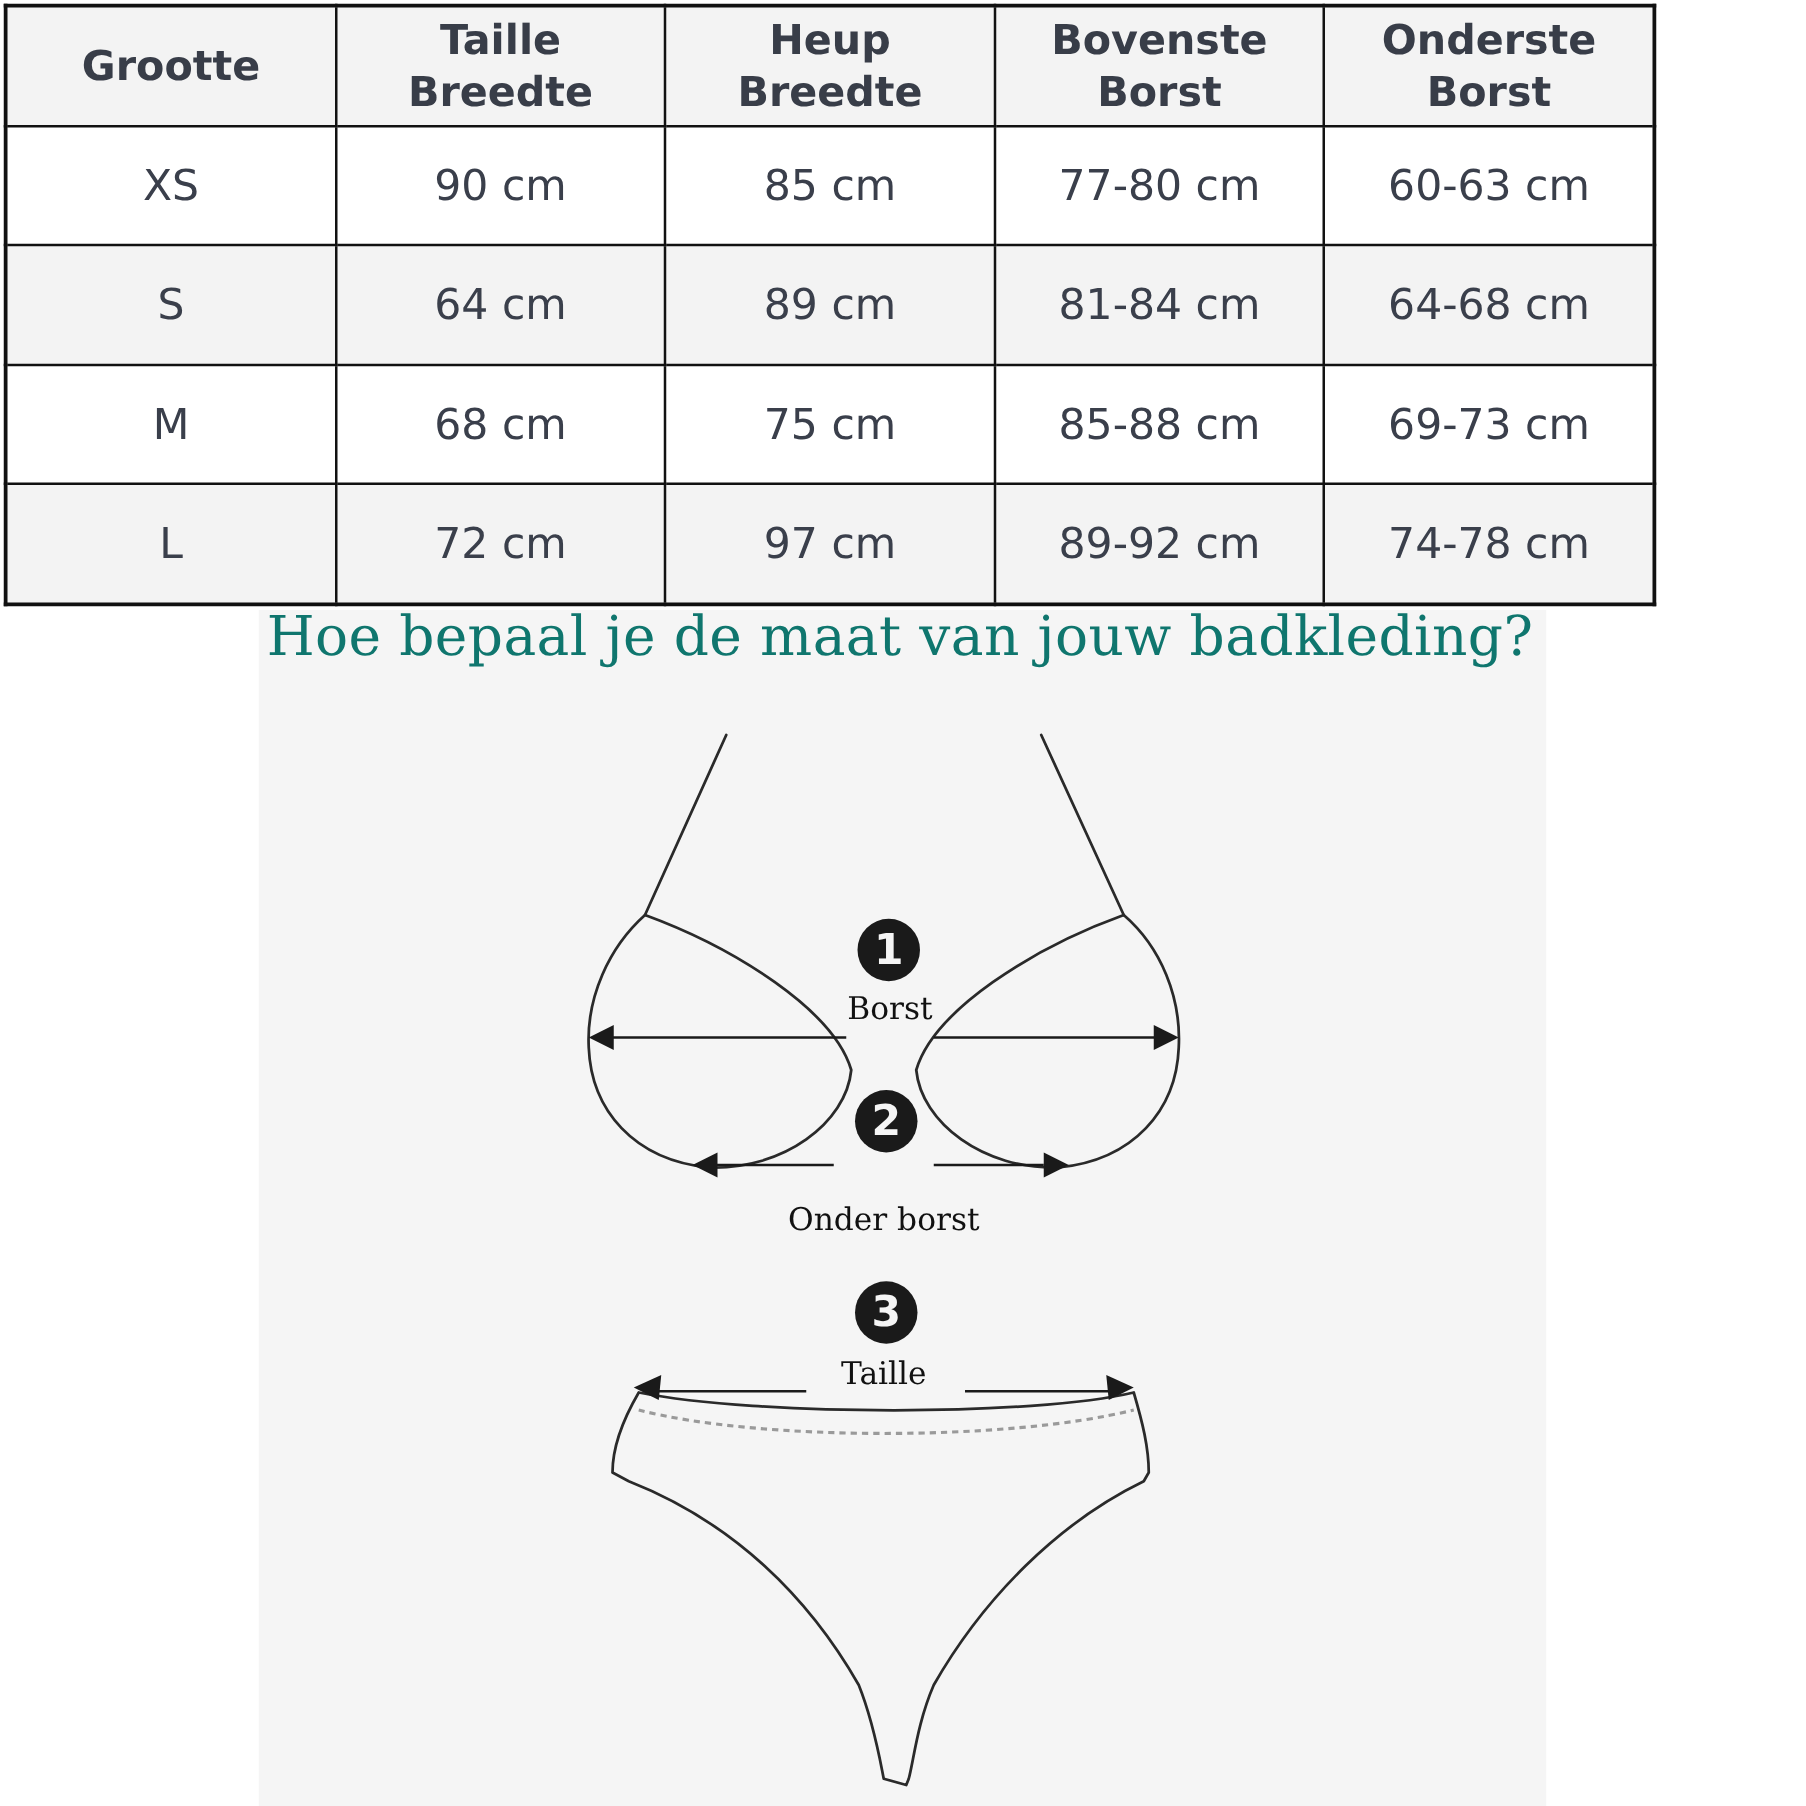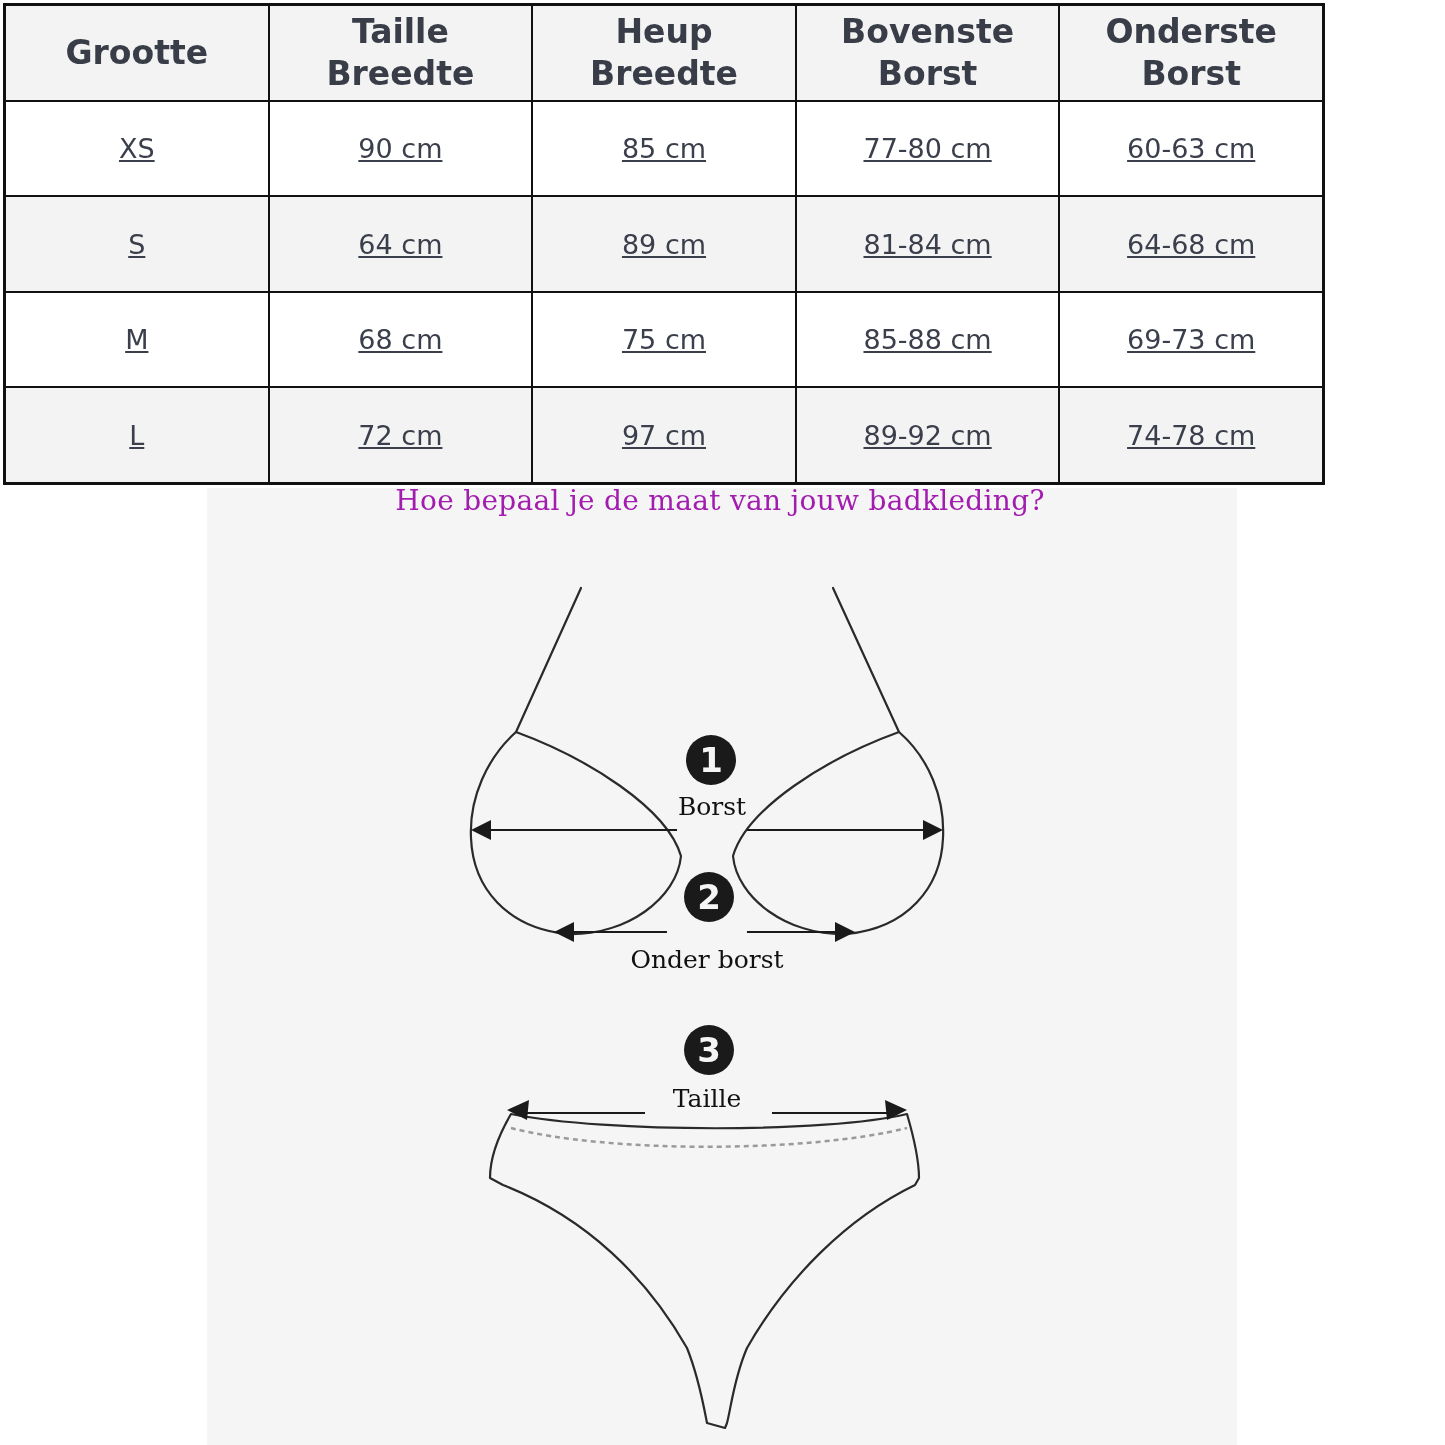--- a/index.html
+++ b/index.html
@@ -21,38 +21,37 @@
   }
   .size-table th {
     background: #f3f3f3;
     font-weight: bold;
     font-size: 33px;
     line-height: 42px;
     height: 94px;
     color: #383d48;
   }
   .size-table td {
-    font-size: 27px;
+    font-size: 34px;
     height: 93px;
-    text-decoration: underline;
   }
   .size-table tr.alt td { background: #f3f3f3; }
   .size-table tr.plain td { background: #ffffff; }
 
   .figure {
     position: absolute; left: 207px; top: 488px;
     width: 1030px; height: 957px;
     background: #f5f5f5;
   }
   .figure-title {
     position: absolute; left: 0; top: 484px; width: 1440px;
     text-align: center;
     font-family: "DejaVu Serif", serif;
-    font-size: 28px;
-    color: #a21caf;
+    font-size: 44px;
+    color: #0f766e;
     letter-spacing: 0.3px;
     z-index: 2;
   }
   .figure svg { position: absolute; left: 0; top: 0; }
   .diagram-label {
     position: absolute;
     font-family: "DejaVu Serif", serif;
     font-size: 25px;
     color: #111;
     text-align: center;
@@ -166,19 +165,19 @@
       <path d="M648,444 L628,434 L628,454 Z"></path>
       <path d="M300,622 L322,612 L320,632 Z"></path>
       <path d="M700,622 L678,612 L680,632 Z"></path>
     </g>
   </svg>
 
   <div class="step-badge" style="left:479px; top:247px;">1</div>
   <div class="diagram-label" style="left:455px; top:304px; width:100px;">Borst</div>
 
   <div class="step-badge" style="left:477px; top:384px;">2</div>
-  <div class="diagram-label" style="left:400px; top:457px; width:200px;">Onder borst</div>
+  <div class="diagram-label" style="left:400px; top:473px; width:200px;">Onder borst</div>
 
   <div class="step-badge" style="left:477px; top:537px;">3</div>
   <div class="diagram-label" style="left:440px; top:596px; width:120px;">Taille</div>
 </div>
 
 <div class="figure-title">Hoe bepaal je de maat van jouw badkleding?</div>
 
 </body></html>

